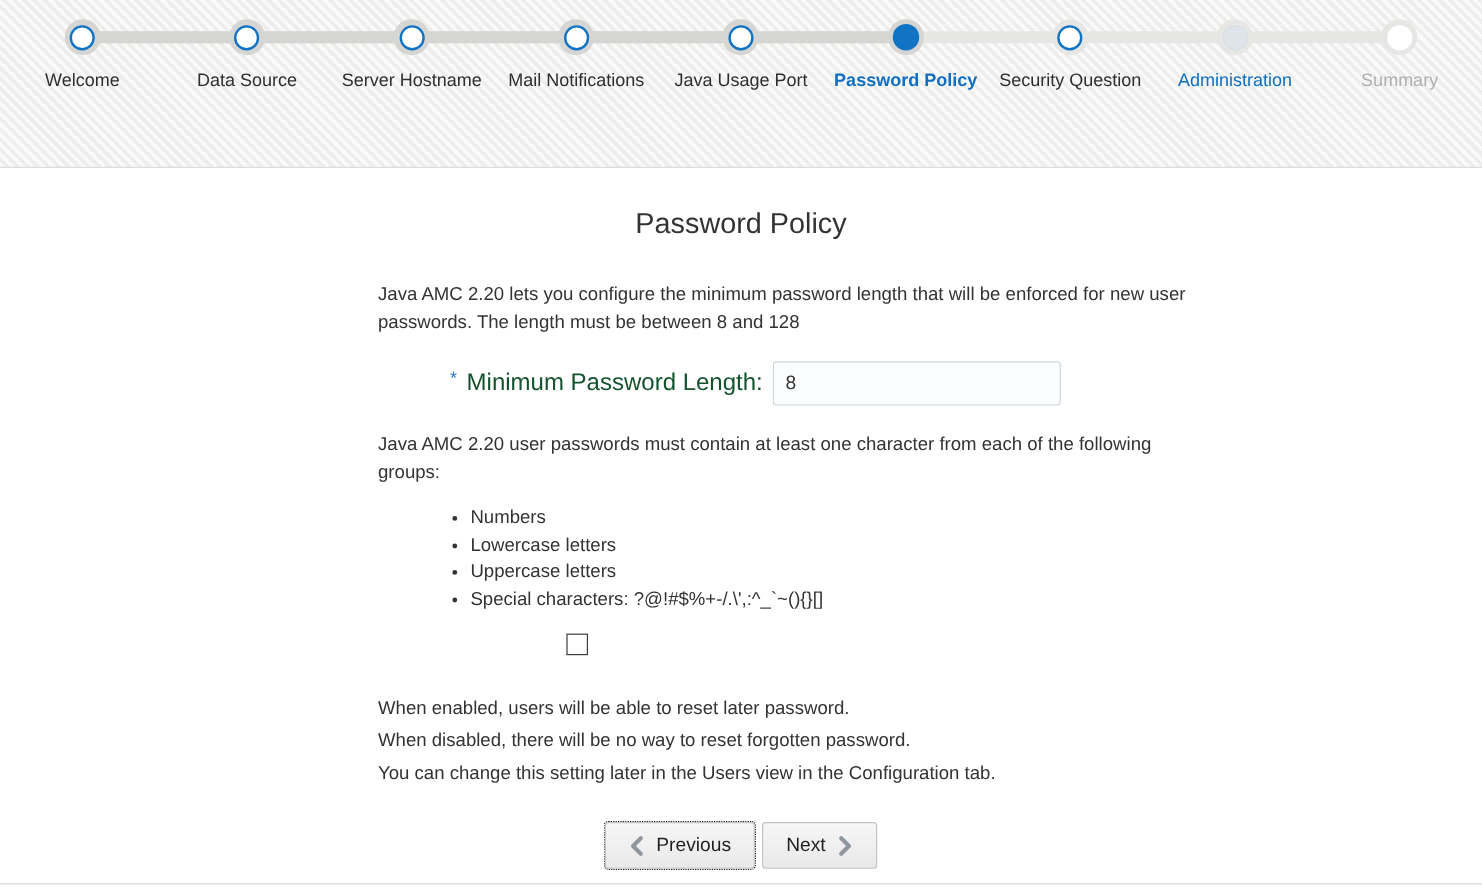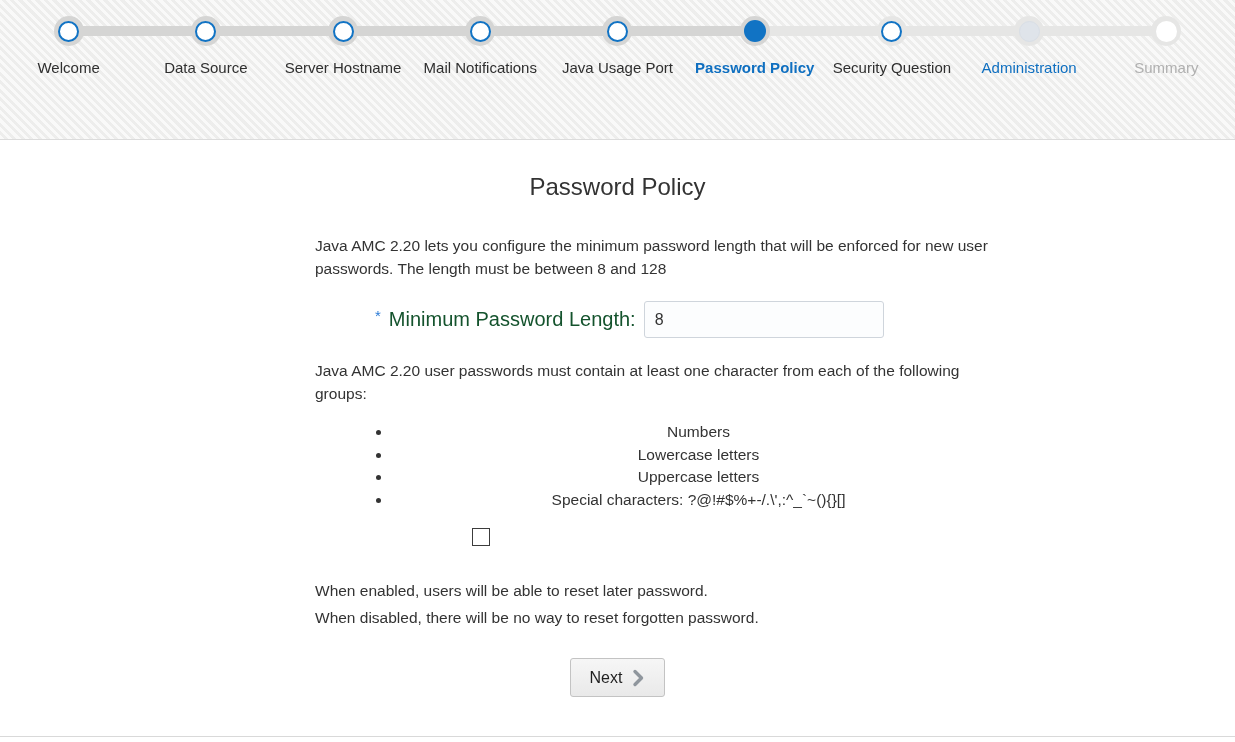--- a/index.html
+++ b/index.html
@@ -75,21 +75,21 @@
   .form-label { color:#14532d; font-size:20px; }
   .form-row input[type="text"] {
     margin-left:8px;
     width:240px; height:37px;
     border:1px solid #cfd5dc; border-radius:3px;
     background:#fcfdfe;
     font-family:inherit; font-size:16px; color:#333;
     padding:0 10px;
   }
   .groups-intro { margin-top:21px; }
-  .group-list { margin:16px 0 0 60px; list-style:disc; padding-left:17px;text-align:center; }
+  .group-list { margin:16px 0 0 60px; list-style:disc; padding-left:17px; }
   .group-list li { line-height:22.5px; }
   .checkbox-row {
     margin:17px 0 0 157px;
     display:flex; align-items:flex-start;
   }
   .checkbox-row input[type="checkbox"] {
     appearance:none; -webkit-appearance:none;
     width:18px; height:18px;
     border:1px solid #3c3c3c; background:#fff;
     margin:0 2px 0 0; flex:none; cursor:pointer;
@@ -206,24 +206,31 @@
           <li>Special characters: ?@!#$%+-/.\',:^_`~(){}[]</li>
         </ul>
 
       <div class="checkbox-row">
         <input type="checkbox" style="">
       </div>
 
       <div class="notes">
           <div>When enabled, users will be able to reset later password.</div>
           <div>When disabled, there will be no way to reset forgotten password.</div>
+          <div>You can change this setting later in the Users view in the Configuration tab.</div>
         </div>
     </div>
 
     <div class="button-row">
+      <button class="btn focused">
+        <svg class="chev" width="13" height="18" viewBox="0 0 13 18">
+          <polyline points="10,2.5 3.5,9 10,15.5" fill="none" stroke="#8f969d" stroke-width="3.4" stroke-linecap="round" stroke-linejoin="round"></polyline>
+        </svg>
+        <span>Previous</span>
+      </button>
       <button class="btn">
         <span>Next</span>
         <svg class="chev" width="13" height="18" viewBox="0 0 13 18">
           <polyline points="3,2.5 9.5,9 3,15.5" fill="none" stroke="#8f969d" stroke-width="3.4" stroke-linecap="round" stroke-linejoin="round"></polyline>
         </svg>
       </button>
     </div>
   </div>
 
   <div class="bottom-divider"></div>

